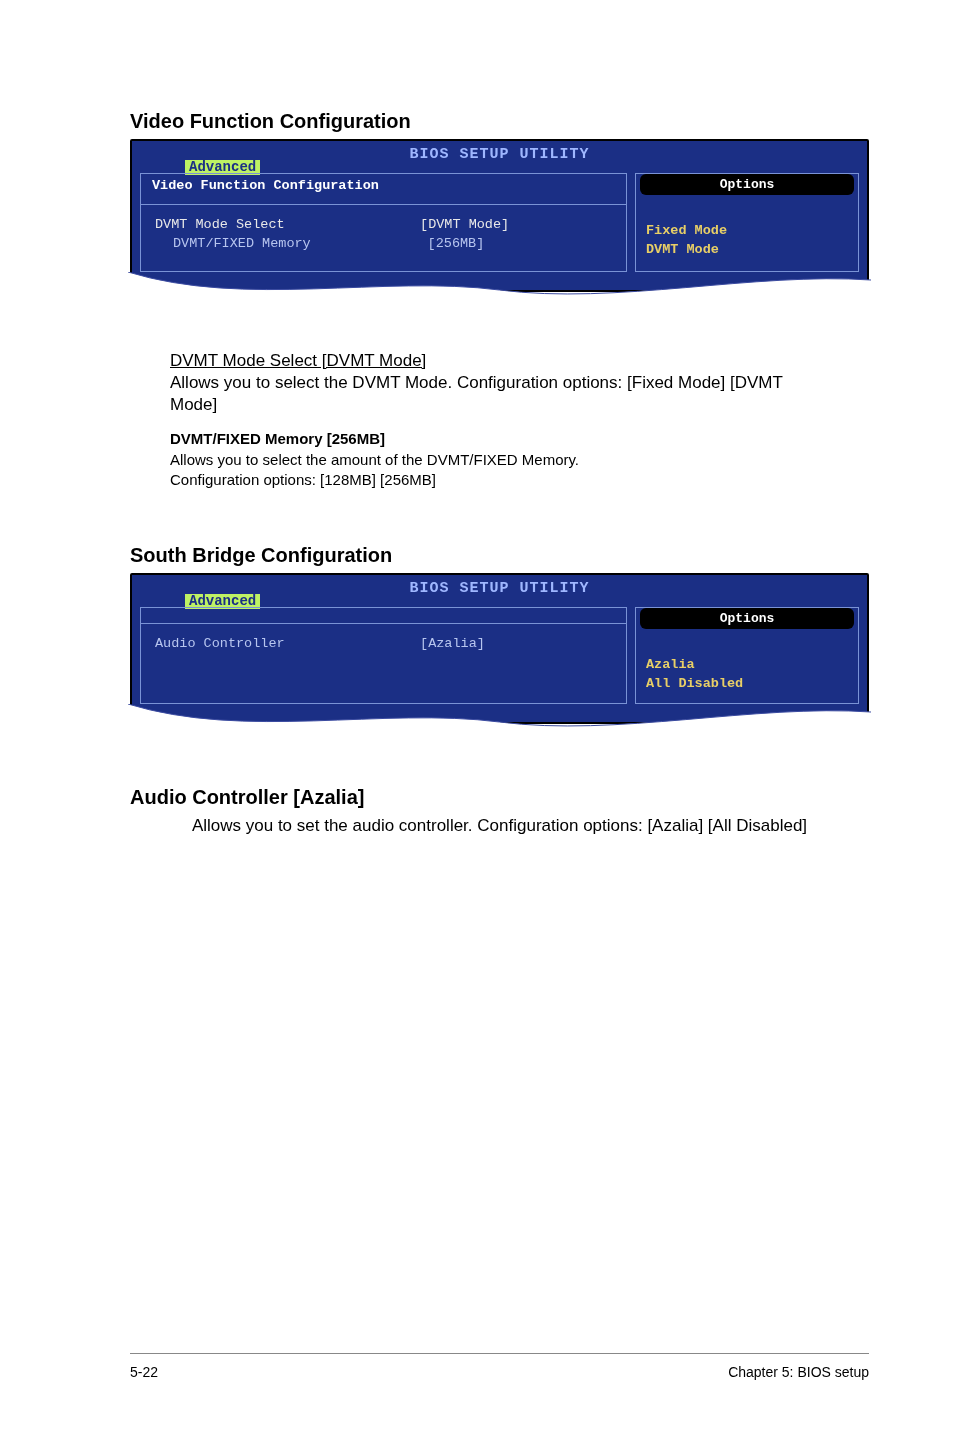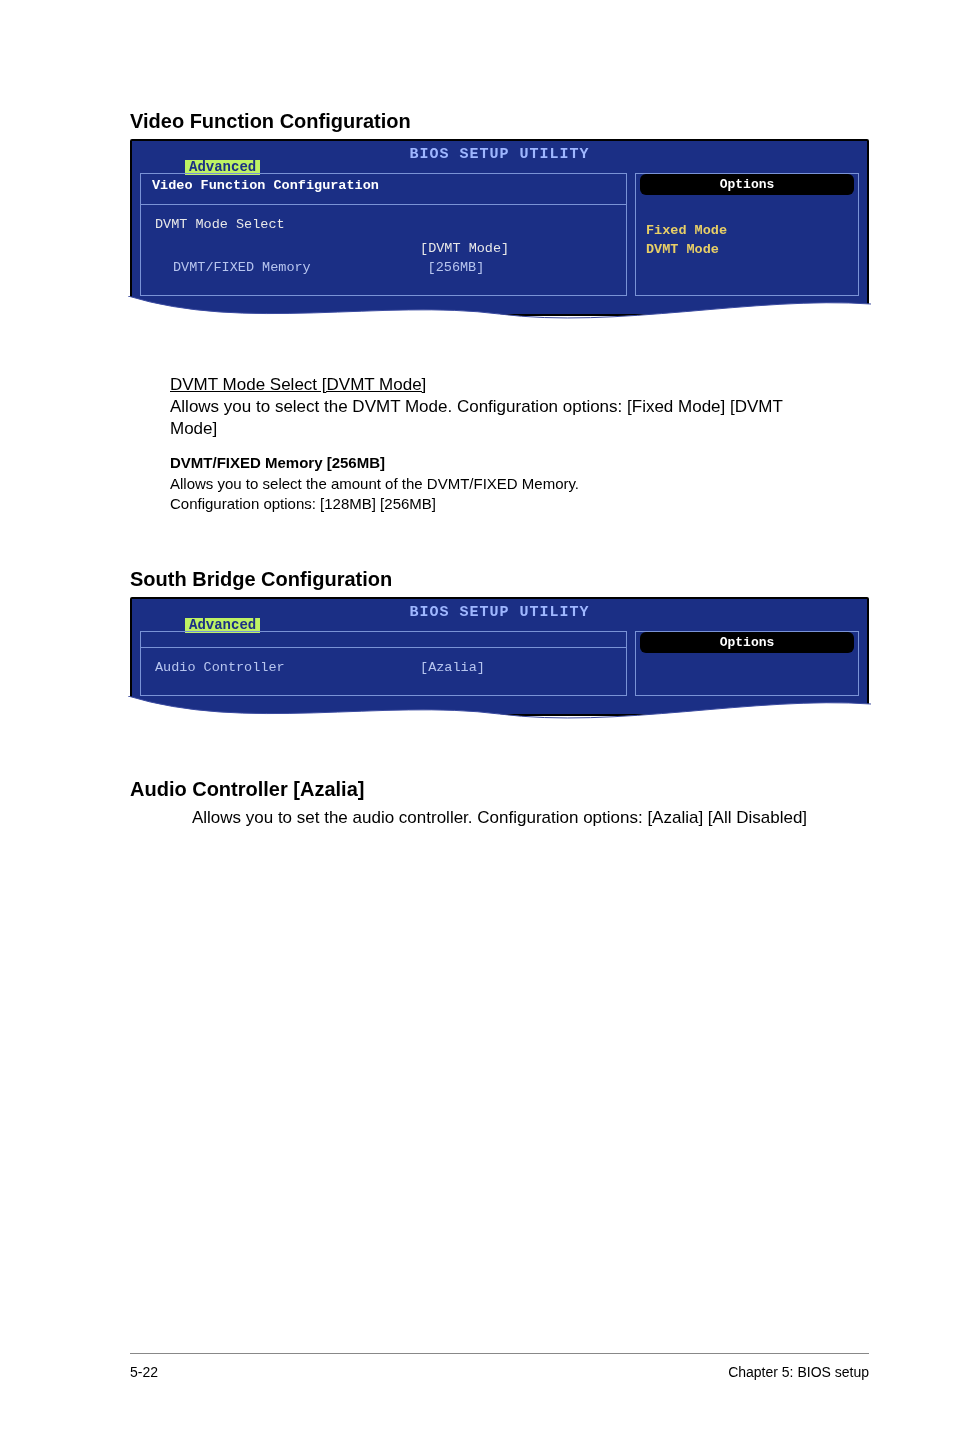--- a/index.html
+++ b/index.html
@@ -95,21 +95,21 @@
   .bios-row {
     display: flex;
     font-size: 13.5px;
     line-height: 19px;
     color: #b7c5ef;
   }
   .bios-row.indent { padding-left: 18px; justify-content: space-between; }
   .bios-row.white { color: #e8e8e8; }
   .bios-label { flex: 0 0 58%; font-family: Liberation Mono, monospace; }
   .bios-val { flex: 1; color: #b7c5ef; }
-  .bios-row.white .bios-val { color: #e8e8e8; margin-top: 24px; }
+  .bios-row.white .bios-val { color: #e8e8e8; }
   .bios-right {
     flex: 0 0 224px;
     border: 1px solid #7a93d6;
     border-top: none;
     padding: 4px 10px 10px 10px;
     position: relative;
   }
   .bios-right::before {
     content: "";
     position: absolute;
@@ -258,20 +258,24 @@
       <hr class="inner">
       <div class="rows">
         <div class="bios-row">
           <span class="bios-label">Audio Controller</span>
           <span class="bios-val">[Azalia]</span>
         </div>
       </div>
     </div>
     <div class="bios-right">
       <div class="options-badge">Options</div>
+      <div class="options-list">
+        <div>Azalia</div>
+        <div>All Disabled</div>
+      </div>
     </div>
   </div>
 </div>
 <div class="bios-curl">
   <svg viewBox="0 0 760 36" preserveAspectRatio="none">
     <path d="M0,0 C120,36 260,3 380,18 C500,33 640,0 760,8 L760,36 L0,36 Z" fill="#ffffff"></path>
     <path d="M0,0 C120,36 260,3 380,18 C500,33 640,0 760,8" fill="none" stroke="#3a4aa0" stroke-width="1"></path>
   </svg>
 </div>
 

